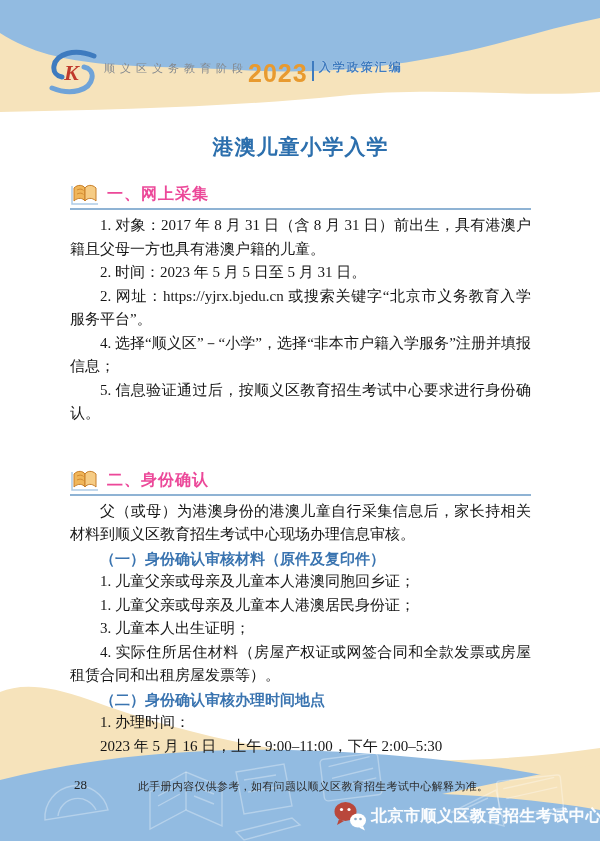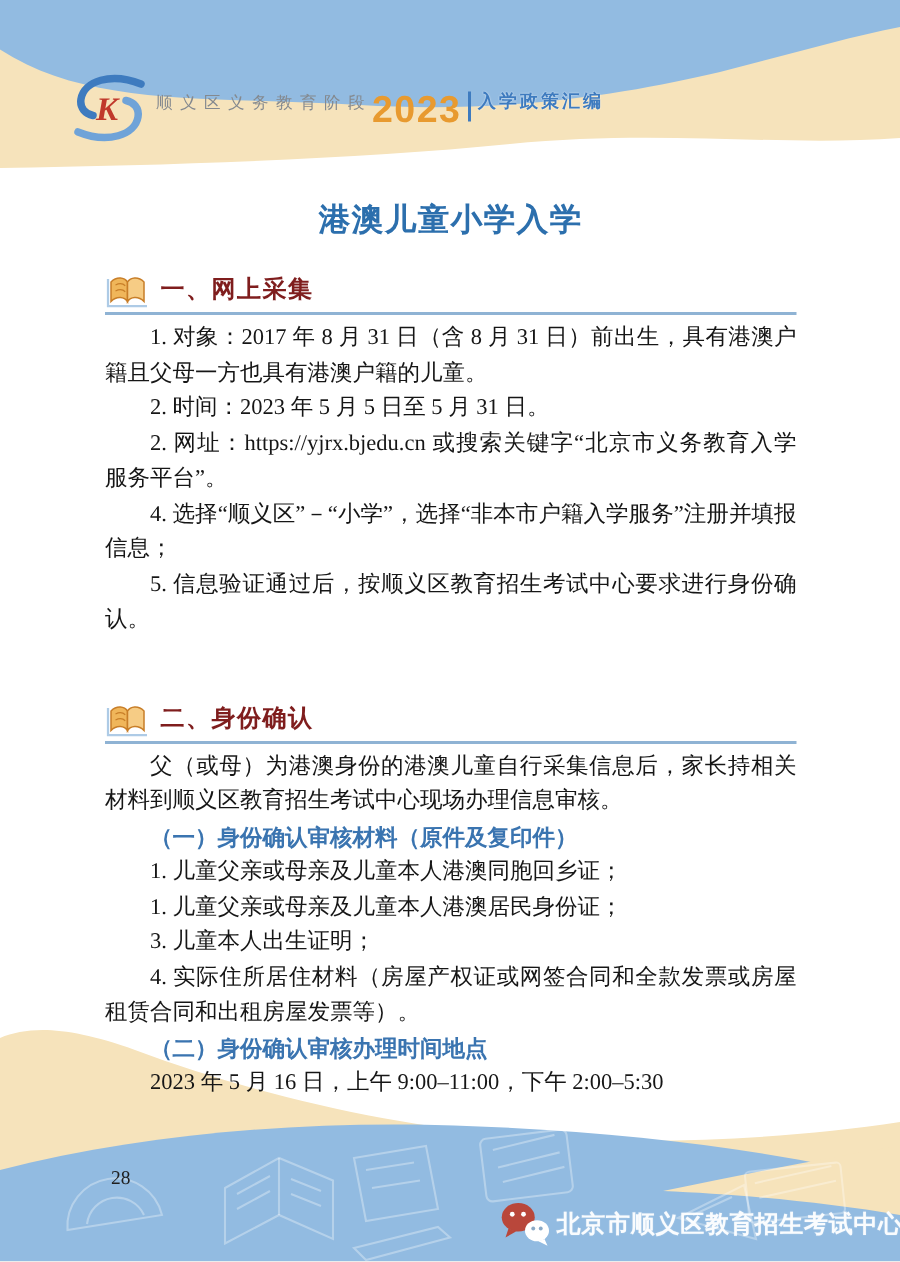--- a/index.html
+++ b/index.html
@@ -36,21 +36,21 @@
     font-size:21px;font-weight:bold;color:#2c6fad;text-align:center;
     letter-spacing:1px;margin:0 0 22px 0;line-height:26px;
   }
   .sec-head{
     display:flex;align-items:flex-end;
     border-bottom:2px solid #8fb3d4;padding-bottom:2px;margin-bottom:4px;
   }
   .sec-head .book{width:30px;height:24px;margin-right:7px;flex:0 0 auto;}
   .sec-head .sec-title{
     font-family:"Liberation Sans","DejaVu Sans",sans-serif;
-    font-size:16px;font-weight:bold;color:#7f1d1d;letter-spacing:1px;line-height:24px;
+    font-size:16px;font-weight:bold;color:#ec4899;letter-spacing:1px;line-height:24px;
   }
   .body-p{
     margin:0;font-size:15px;line-height:23.5px;color:#161616;
     text-indent:2em;text-align:justify;
   }
   .sub-head{
     margin:0;font-family:"Liberation Sans","DejaVu Sans",sans-serif;
     font-size:15px;font-weight:bold;color:#3a74b0;line-height:23.5px;text-indent:2em;
   }
   .sec2{margin-top:42px;}
@@ -129,20 +129,21 @@
         </svg>
         <span class="sec-title">二、身份确认</span>
       </div>
       <p class="body-p">父（或母）为港澳身份的港澳儿童自行采集信息后，家长持相关材料到顺义区教育招生考试中心现场办理信息审核。</p>
       <p class="sub-head">（一）身份确认审核材料（原件及复印件）</p>
       <p class="body-p">1. 儿童父亲或母亲及儿童本人港澳同胞回乡证；</p>
       <p class="body-p">1. 儿童父亲或母亲及儿童本人港澳居民身份证；</p>
       <p class="body-p">3. 儿童本人出生证明；</p>
       <p class="body-p">4. 实际住所居住材料（房屋产权证或网签合同和全款发票或房屋租赁合同和出租房屋发票等）。</p>
       <p class="sub-head">（二）身份确认审核办理时间地点</p>
+      <p class="body-p">1. 办理时间：</p>
       <p class="body-p">2023 年 5 月 16 日，上午 9:00–11:00，下午 2:00–5:30</p>
     </div>
   </div>
 
   <svg class="ftr-waves" width="600" height="181" viewBox="0 0 600 181">
     <path d="M0,32 C20,24 45,24 90,40 C170,70 260,90 340,97
              C430,104 520,100 600,88 L600,181 L0,181 Z" fill="#f6e3bb"></path>
     <path d="M0,120 C90,97 190,88 290,90 C410,93 510,106 600,127
              L600,181 L0,181 Z" fill="#92bbe1"></path>
     <path d="M442,134 C500,122 555,111 600,104 L600,150
@@ -155,20 +156,21 @@
       <path d="M236,172 L292,158 L300,165 L244,180 Z M292,158 L300,165"></path>
       <rect x="322" y="96" width="58" height="42" rx="4" transform="rotate(-7 351 117)"></rect>
       <path d="M330,104 L372,99 M332,116 L374,111 M334,126 L376,121" transform="rotate(-7 351 117)"></path>
       <path d="M452,152 L496,130 L504,166 Z M462,150 L488,138"></path>
       <rect x="498" y="118" width="64" height="34" rx="3" transform="rotate(-6 530 135)"></rect>
       <path d="M504,126 L556,120 M506,136 L558,130" transform="rotate(-6 530 135)"></path>
     </g>
   </svg>
 
   <div class="page-num">28</div>
+  <div class="disclaimer">此手册内容仅供参考，如有问题以顺义区教育招生考试中心解释为准。</div>
 
   <svg class="wechat" viewBox="0 0 36 34">
     <ellipse cx="13.5" cy="12.5" rx="11" ry="9.5" fill="#b9473b"></ellipse>
     <path d="M7,20 L5,26 L12,22 Z" fill="#b9473b"></path>
     <circle cx="9.5" cy="10.5" r="1.6" fill="#ffffff"></circle>
     <circle cx="17" cy="10.5" r="1.6" fill="#ffffff"></circle>
     <ellipse cx="26" cy="21.5" rx="8" ry="7" fill="#ffffff"></ellipse>
     <path d="M31,27 L33,31.5 L27,28.5 Z" fill="#ffffff"></path>
     <circle cx="23.5" cy="20" r="1.3" fill="#8aa9c6"></circle>
     <circle cx="28.5" cy="20" r="1.3" fill="#8aa9c6"></circle>

